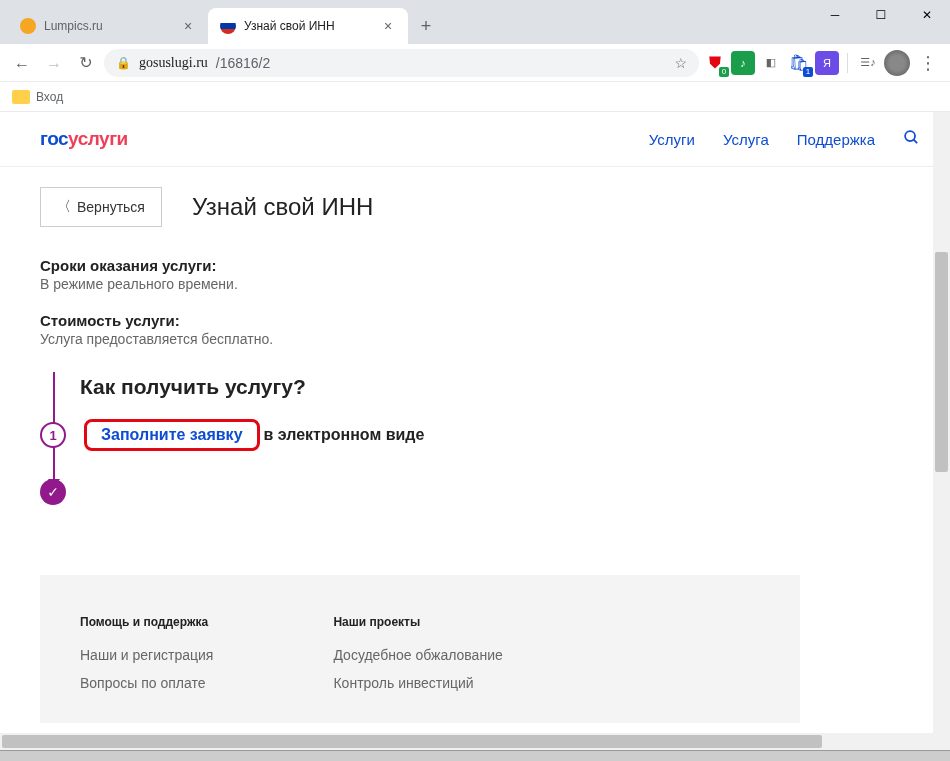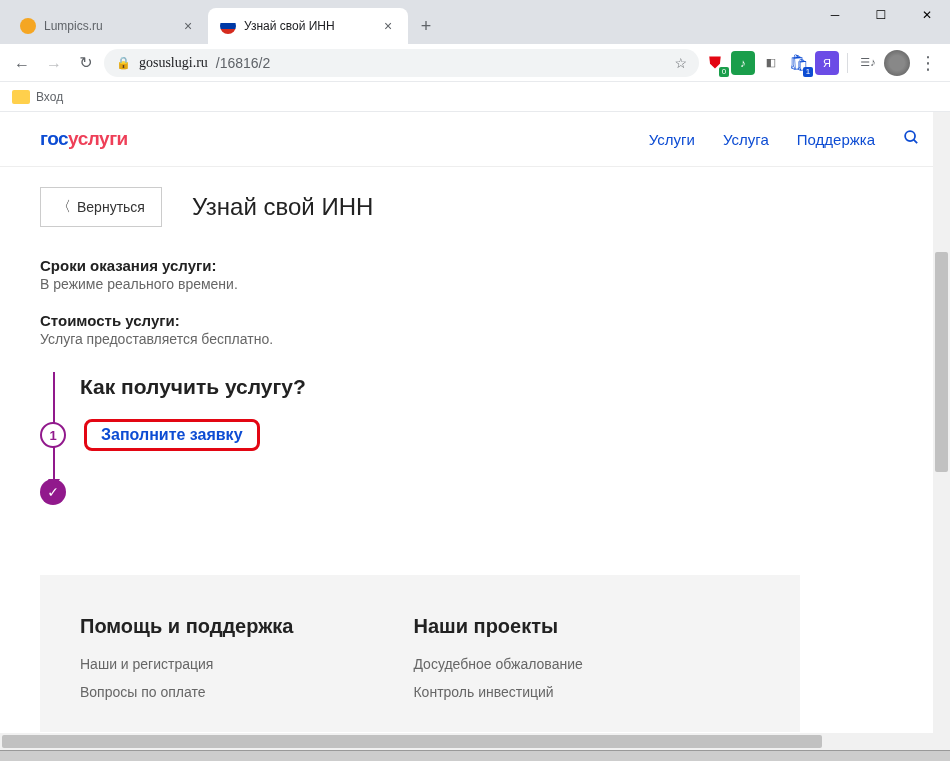--- a/index.html
+++ b/index.html
@@ -56,21 +56,21 @@
 .step-line { position: absolute; left: 13px; top: -47px; width: 2px; height: 110px; background: #91198c; }
 .arrow-down { position: absolute; left: 8px; top: 60px; width: 0; height: 0; border-left: 6px solid transparent; border-right: 6px solid transparent; border-top: 9px solid #91198c; }
 .step { display: flex; align-items: center; gap: 18px; margin-bottom: 28px; position: relative; }
 .step-num { width: 26px; height: 26px; border: 2px solid #91198c; border-radius: 50%; display: flex; align-items: center; justify-content: center; font-size: 13px; color: #91198c; background: #fff; z-index: 1; font-weight: bold; }
 .step-check { width: 26px; height: 26px; background: #91198c; border-radius: 50%; display: flex; align-items: center; justify-content: center; color: #fff; font-size: 14px; z-index: 1; }
 .step-text { font-size: 16px; color: #222; font-weight: bold; display: flex; align-items: center; gap: 4px; }
 .step-link { color: #0d4cd3; font-weight: bold; text-decoration: none; }
 .highlight-box { border: 3px solid #e30613; border-radius: 8px; padding: 4px 14px; display: inline-flex; align-items: flex-end; }
 
 .footer { background: #f4f4f4; padding: 40px 40px 20px; margin-top: 70px; display: flex; gap: 60px; font-size: 14px; }
-.footer-col h4 { font-size: 20px; font-weight: bold; color: #222; margin-bottom: 18px; }
+.footer-col h4 { font-size: 12px; font-weight: bold; color: #222; margin-bottom: 18px; }
 .footer-col a { display: block; color: #666; text-decoration: none; margin-bottom: 12px; white-space: nowrap; }
 
 
 .vscroll { position: absolute; right: 0; top: 112px; bottom: 28px; width: 17px; background: #f1f1f1; }
 .vscroll-thumb { position: absolute; left: 2px; right: 2px; top: 140px; height: 220px; background: #c1c1c1; border-radius: 2px; }
 .hscroll { position: absolute; left: 0; right: 17px; bottom: 11px; height: 17px; background: #f1f1f1; }
 .hscroll-thumb { position: absolute; top: 2px; bottom: 2px; left: 2px; width: 820px; background: #c1c1c1; border-radius: 2px; }
 .corner { position: absolute; right: 0; bottom: 11px; width: 17px; height: 17px; background: #f1f1f1; }
 .bottom-border { position: absolute; left: 0; right: 0; bottom: 0; height: 11px; background: #cdcdcd; border-top: 1px solid #999; }
 
@@ -169,20 +169,21 @@
 
       <div class="steps">
         <div class="step-line"></div>
         <div class="arrow-down"></div>
         <div class="step">
           <div class="step-num">1</div>
           <div class="step-text">
             <span class="highlight-box">
               <a class="step-link">Заполните заявку</a>
             </span>
+            <span>в электронном виде</span>
           </div>
         </div>
         <div class="step">
           <div class="step-check">✓</div>
         </div>
       </div>
 
       <div class="footer">
         <div class="footer-col">
           <h4>Помощь и поддержка</h4>

